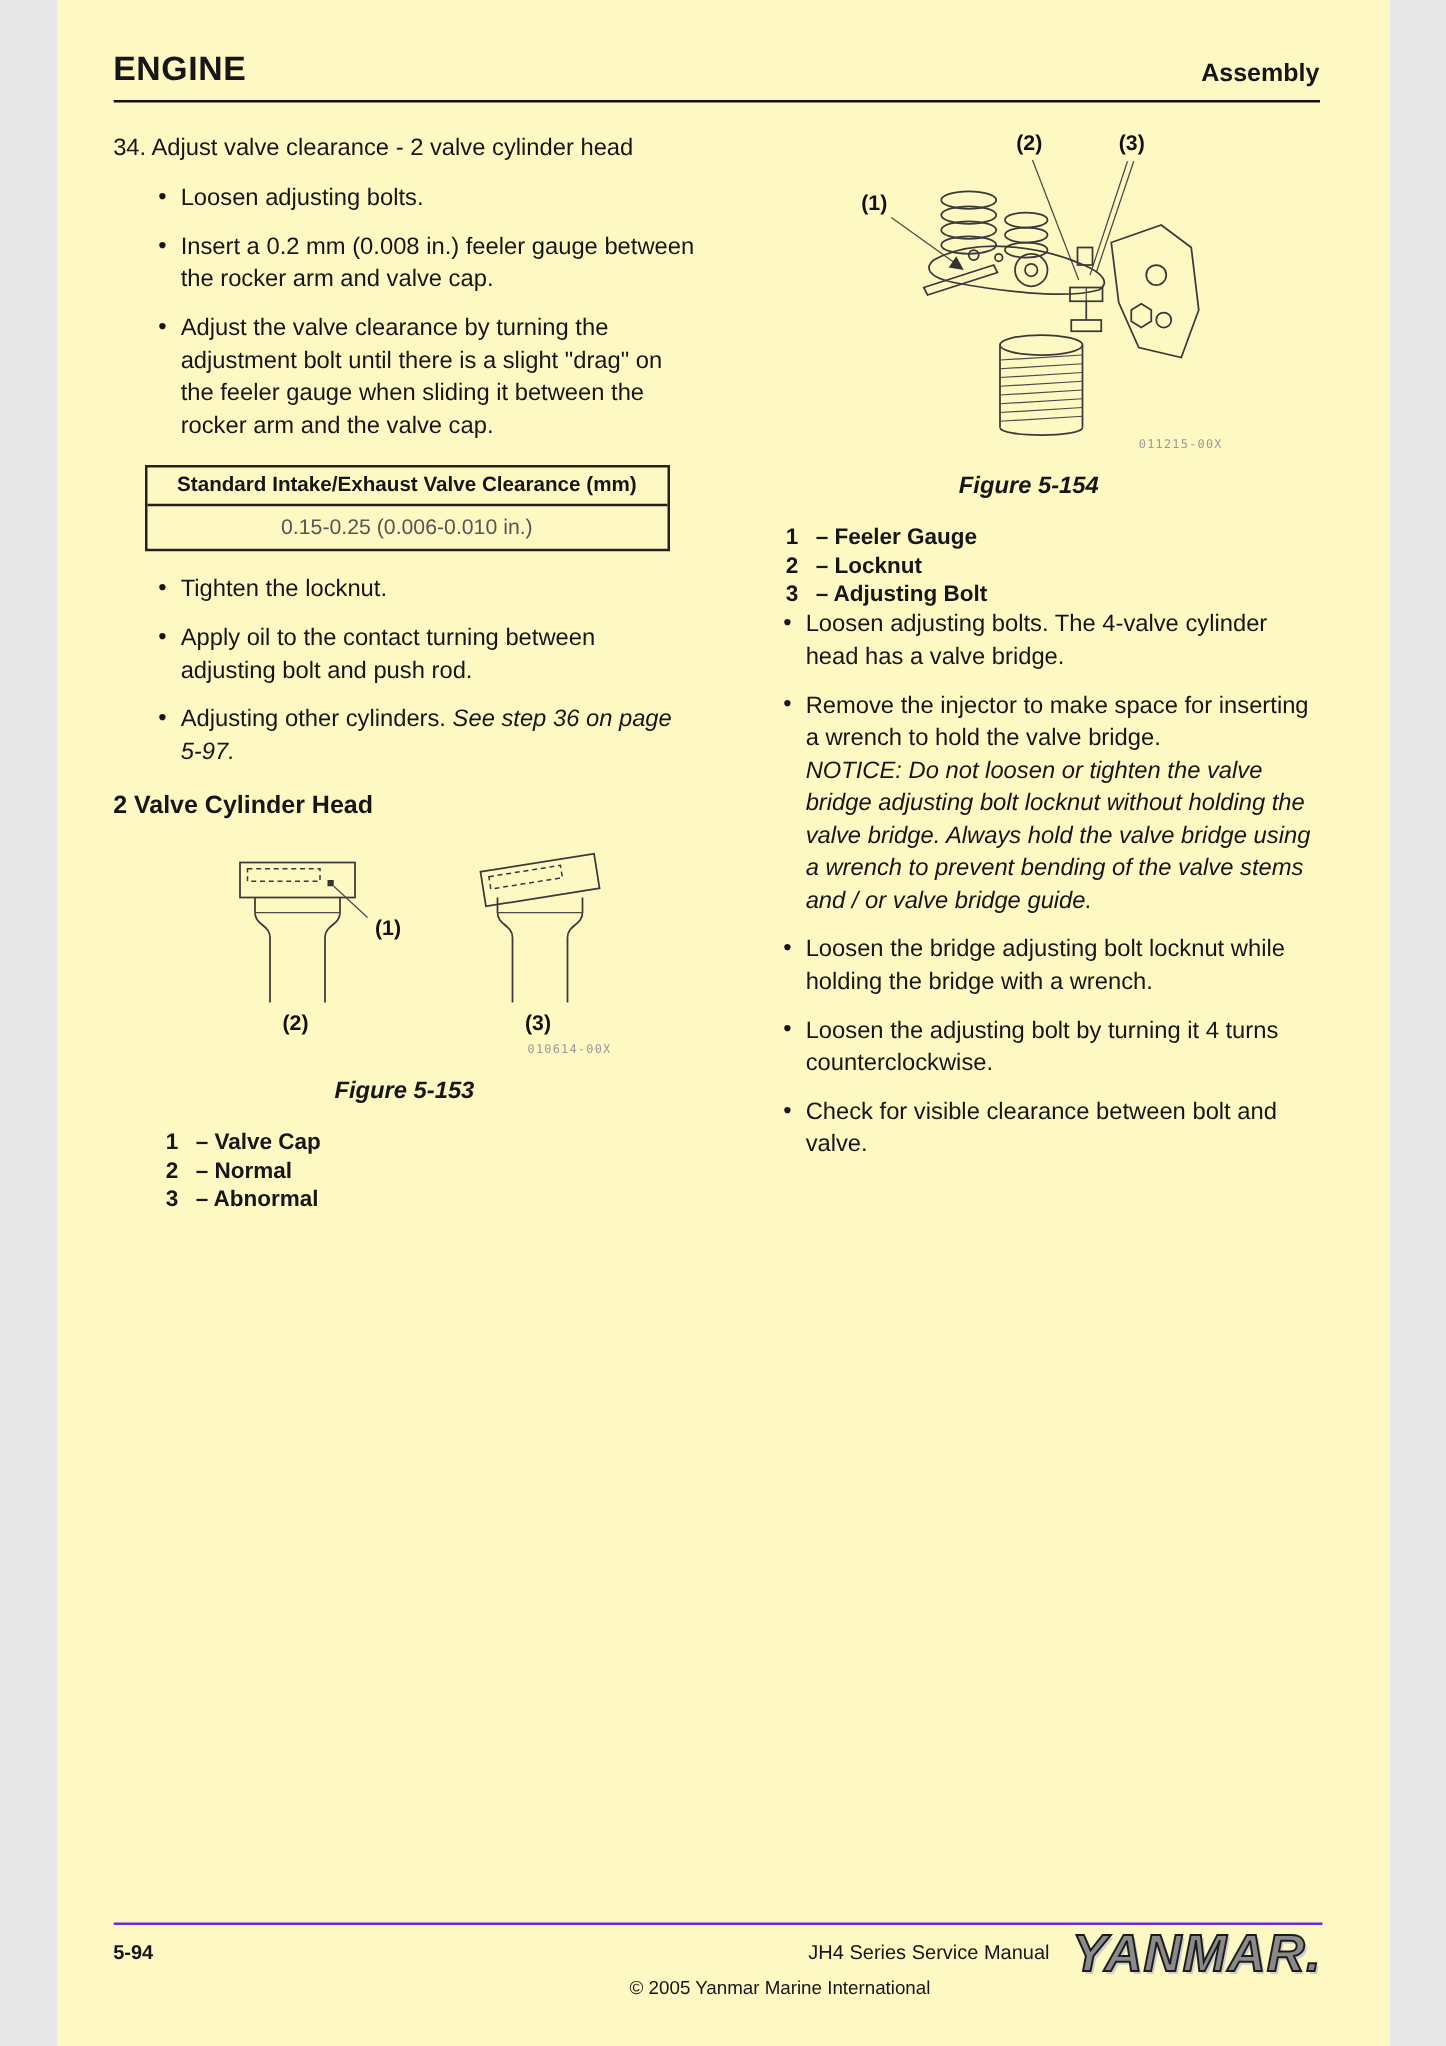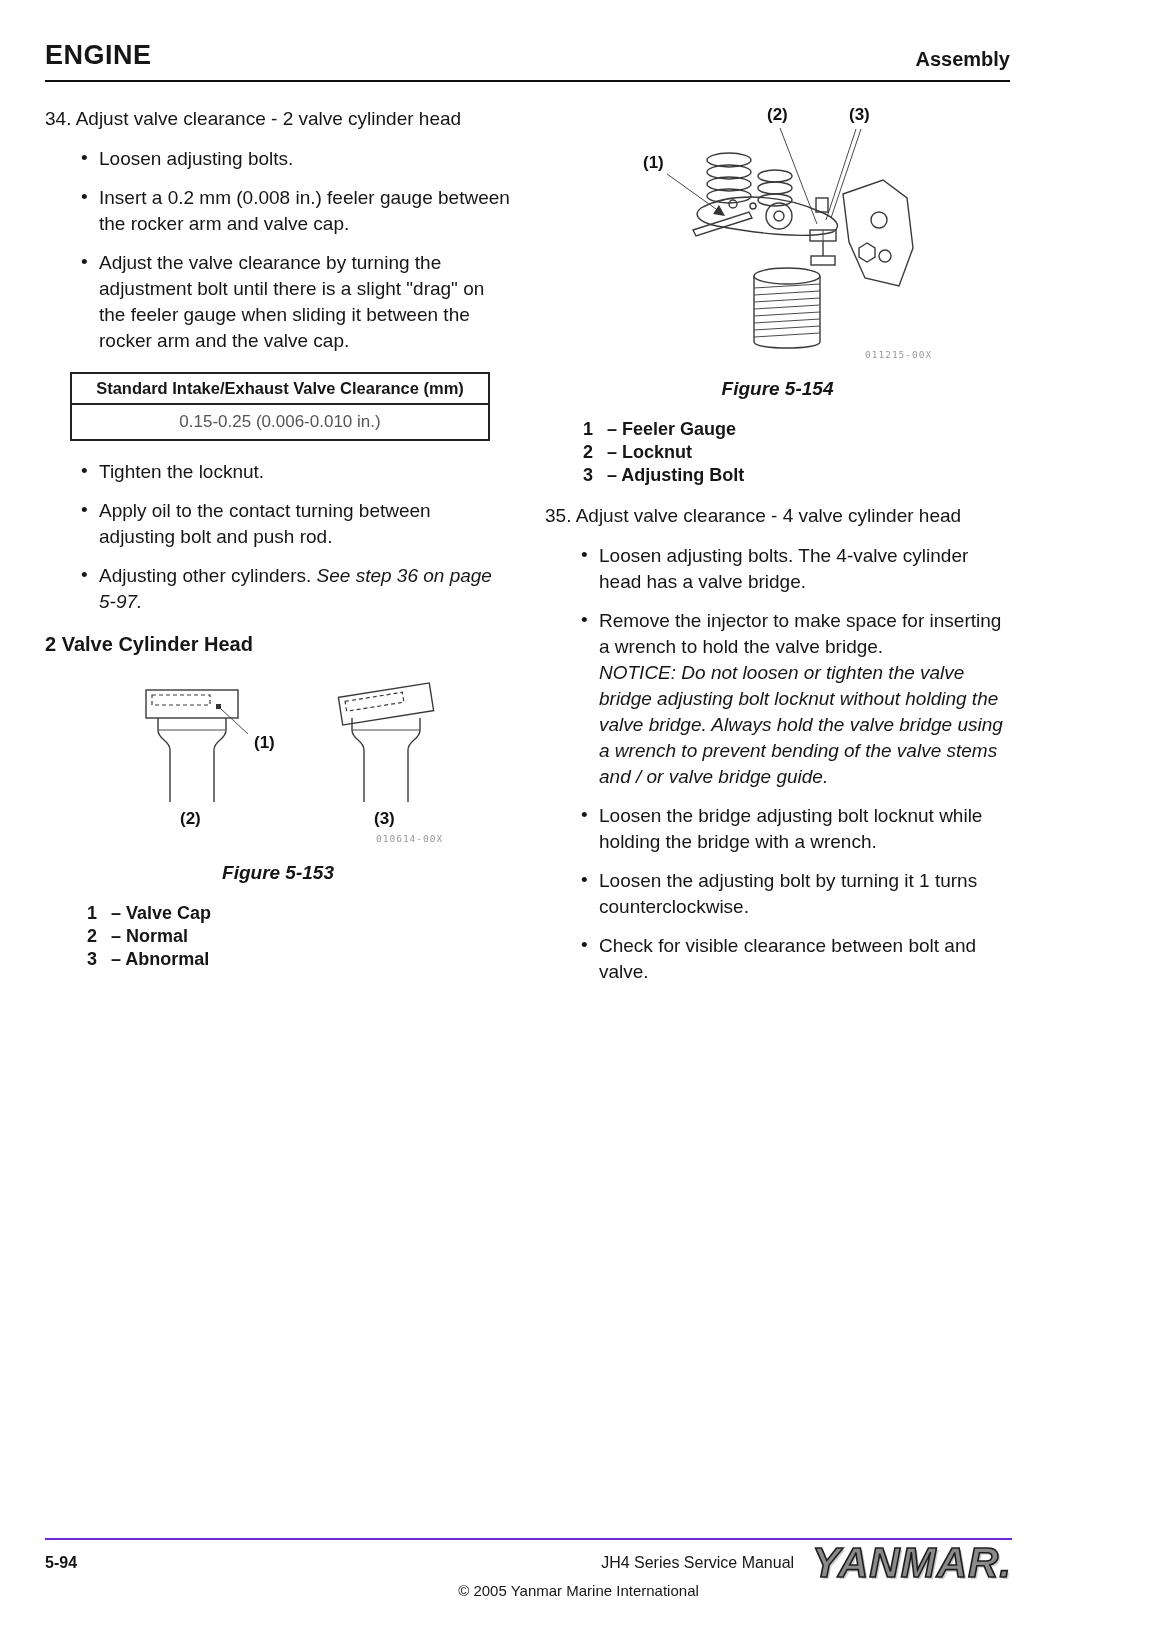--- a/index.html
+++ b/index.html
@@ -1,19 +1,19 @@
 <!DOCTYPE html>
 <html><head>
 <meta charset="utf-8">
 <style>
   html,body { margin:0; padding:0; background:#e8e8e8; }
   .page {
     position:relative;
-    width:1157px; height:1637px;
-    background:#ffffff;
+    width:1066px; height:1637px;
+    background:#fef9c3;
     font-family:"Liberation Sans", sans-serif;
     color:#161616;
     overflow:hidden;
     margin:0 auto;
   }
   .content { margin-left:45px; width:965px; }
 
   
   .page-header {
     display:flex; justify-content:space-between; align-items:flex-end;
@@ -238,34 +238,33 @@
             <text class="fcode" x="228" y="256">011215-00X</text>
           </svg>
           <div class="fig-caption">Figure 5-154</div>
           <div class="legend legend-154">
             <div class="legend-row"><span class="ln">1</span><span>– Feeler Gauge</span></div>
             <div class="legend-row"><span class="ln">2</span><span>– Locknut</span></div>
             <div class="legend-row"><span class="ln">3</span><span>– Adjusting Bolt</span></div>
           </div>
         </div>
 
-        <div class="step-title" style="margin-top:16px;">35. Adjust valve clearance - 4 valve cylinder head</div>
 
         <div class="bullet">
           <span>Loosen adjusting bolts. The 4-valve cylinder head has a valve bridge.</span>
         </div>
         <div class="bullet">
           <span>Remove the injector to make space for inserting a wrench to hold the valve bridge.</span>
           <span class="notice">NOTICE: Do not loosen or tighten the valve bridge adjusting bolt locknut without holding the valve bridge. Always hold the valve bridge using a wrench to prevent bending of the valve stems and / or valve bridge guide.</span>
         </div>
         <div class="bullet">
           <span>Loosen the bridge adjusting bolt locknut while holding the bridge with a wrench.</span>
         </div>
         <div class="bullet">
-          <span>Loosen the adjusting bolt by turning it 1 turns counterclockwise.</span>
+          <span>Loosen the adjusting bolt by turning it 4 turns counterclockwise.</span>
         </div>
         <div class="bullet">
           <span>Check for visible clearance between bolt and valve.</span>
         </div>
 
       </div>
     </div>
   </div>
 
   <footer class="page-footer">

